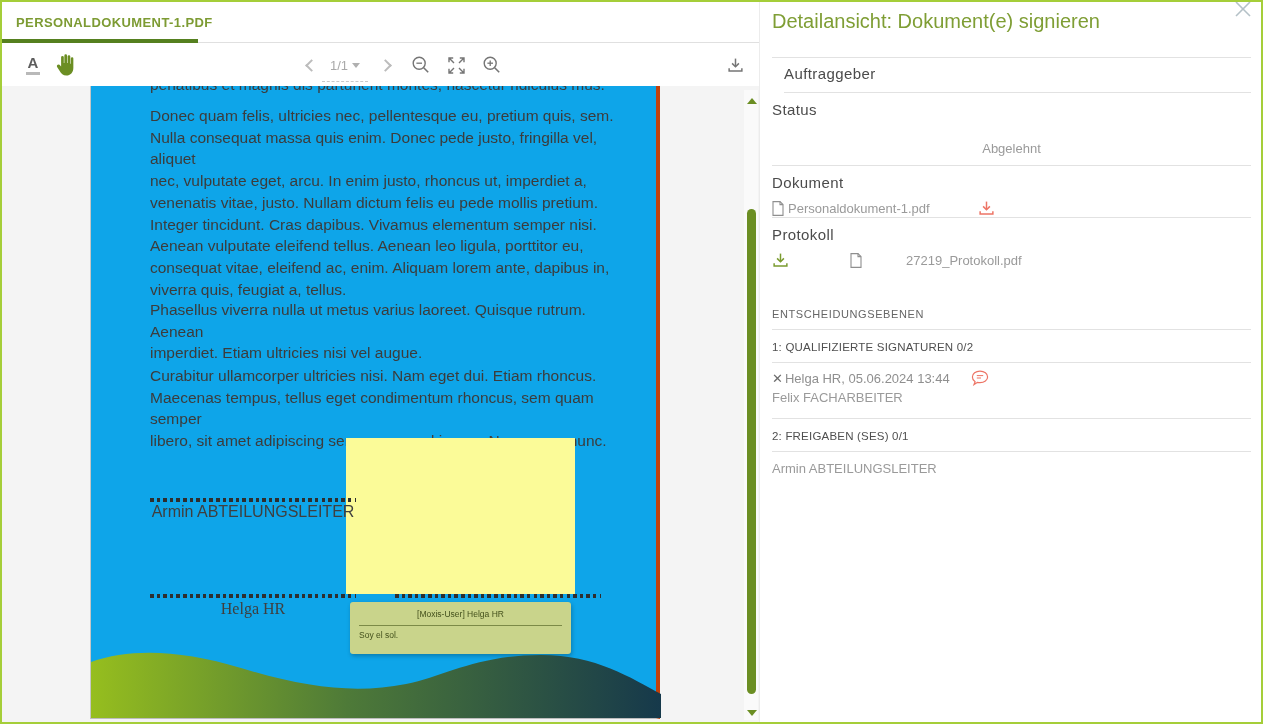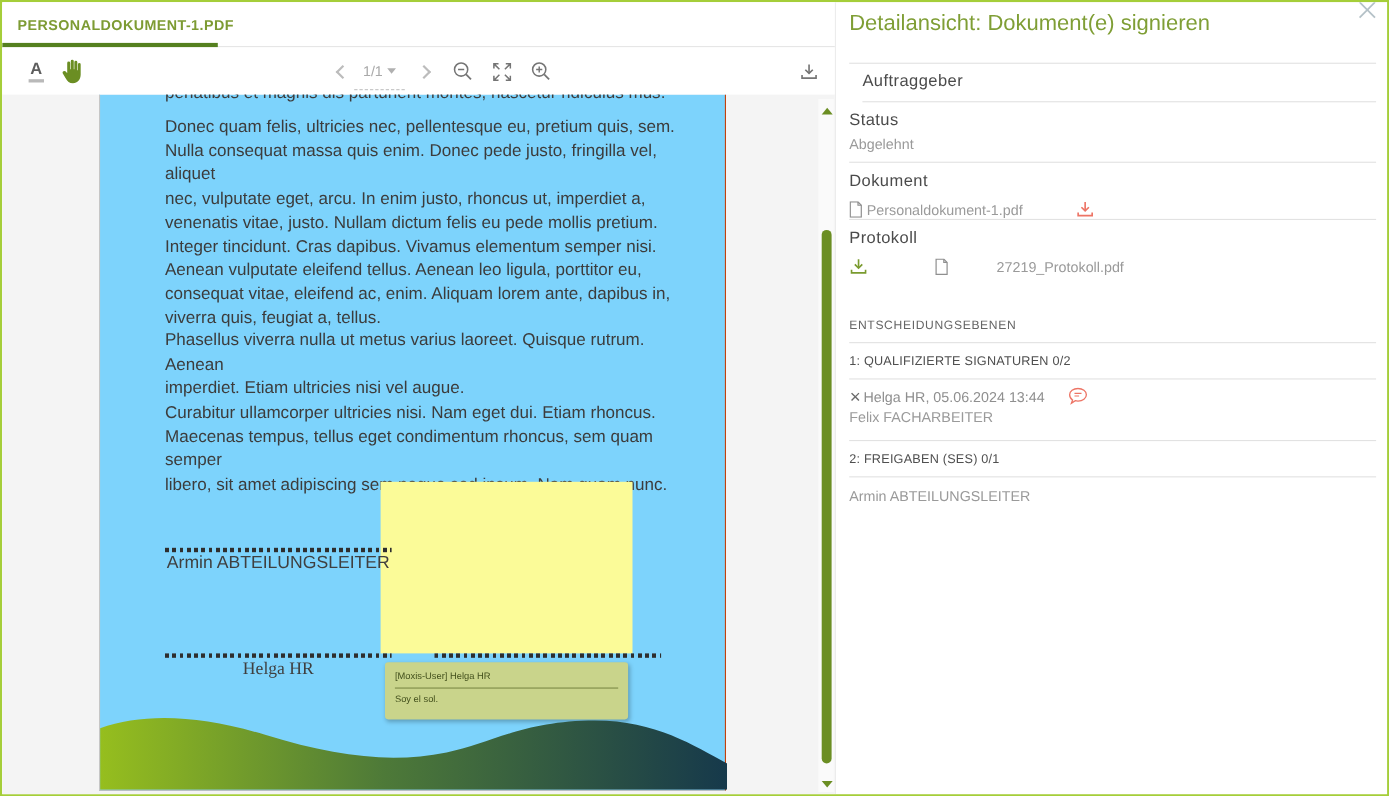--- a/index.html
+++ b/index.html
@@ -20,40 +20,40 @@
   .atool .aletter { font-size:15px; font-weight:700; color:#5d5d5d; line-height:15px; }
   .atool .abar { width:14px; height:3px; background:#b9b9b9; margin-top:2px; }
   .chev { width:9px; height:9px; border-left:2px solid #bcbcbc; border-bottom:2px solid #bcbcbc; }
   .chev.left  { transform:rotate(45deg); }
   .chev.right { transform:rotate(225deg); }
   .page-ctrl { position:absolute; left:320px; top:13px; width:46px; text-align:center; border-bottom:1px dashed #c9c9c9; padding-bottom:7px; cursor:pointer; }
   .page-num { font-size:13px; color:#a9a9a9; }
   .page-caret { display:inline-block; width:0; height:0; border-left:4px solid transparent; border-right:4px solid transparent; border-top:5px solid #b0b0b0; margin-left:4px; vertical-align:middle; }
 
   .doc-viewport { position:absolute; left:0; top:84px; width:757px; height:636px; background:#f4f4f4; overflow:hidden; }
-  .doc-page { position:absolute; left:88px; top:0; width:570px; height:633px; background:#7dd3fc;
-              border-left:1px solid #c6c6c6; border-right:1px solid #c2410c; border-bottom:1px solid #bdbdbd; }
+  .doc-page { position:absolute; left:88px; top:0; width:570px; height:633px; background:#0ea5e9;
+              border-left:1px solid #c6c6c6; border-right:4px solid #c2410c; border-bottom:1px solid #bdbdbd; }
   .doc-par { position:absolute; left:59px; width:485px; font-size:15.5px; line-height:21.7px; color:#3c3c3c; white-space:pre-line; }
   .clipped { top:-12px; }
   .p2 { top:19px; }
   .p3 { top:213px; }
   .p4 { top:279px; }
 
   .hl-yellow { position:absolute; left:255px; top:352px; width:229px; height:156px; background:#fbfb98; cursor:pointer; }
   .dotline { position:absolute; height:4px; background:repeating-linear-gradient(to right,#2e2e2e 0 3.5px,transparent 3.5px 6.6px); }
   .dot1  { left:59px; top:412px; width:206px; }
   .dot2a { left:59px; top:508px; width:206px; }
   .dot2b { left:304px; top:508px; width:206px; }
   .sig-label { position:absolute; width:206px; text-align:center; font-size:16px; color:#3f3f3f; }
   .sig1 { left:59px; top:417px; }
   .sig2 { left:59px; top:514px;font-family:Liberation Serif, serif; }
 
   .sticky-note { position:absolute; left:259px; top:516px; width:221px; height:52px; background:#c9d48b; border-radius:3px;
                  box-shadow:1px 2px 4px rgba(0,0,0,.25); padding:7px 9px 5px; cursor:pointer; }
-  .note-author { font-size:8.5px; color:#44511d; }
+  .note-author { font-size:8.5px; color:#44511d;text-align:center; }
   .note-rule { height:1px; background:#7c8a47; margin:6px 0 4px; }
   .note-msg { font-size:8.5px; color:#44511d; }
 
   .wave-svg { position:absolute; left:0; bottom:0; width:570px; height:76px; display:block; }
 
   
   .vscroll-track { position:absolute; left:742px; top:88px; width:14px; height:630px; background:#fafafa; }
   .vscroll-up   { position:absolute; left:745px; top:96px;  width:0; height:0; border-left:5px solid transparent; border-right:5px solid transparent; border-bottom:6px solid #6b8e23; cursor:pointer; }
   .vscroll-down { position:absolute; left:745px; top:708px; width:0; height:0; border-left:5px solid transparent; border-right:5px solid transparent; border-top:6px solid #6b8e23; cursor:pointer; }
   .vscroll-thumb{ position:absolute; left:745px; top:207px; width:9px; height:485px; background:#6b8e23; border-radius:5px; cursor:grab; }
@@ -67,21 +67,21 @@
   .sec-heading { font-size:15px; color:#4b4b4b; letter-spacing:.4px; }
   .sec-value { font-size:13px; color:#9a9a9a; }
   .iconrow { display:flex; align-items:center; }
 
   .auftraggeber { padding:7px 0 10px;margin-left:12px; }
   .auftraggeber .iconrow { margin-top:6px; }
   .avatar { width:30px; height:30px; margin-right:11px; }
   .mail-icon { margin-left:2px; cursor:pointer; }
 
   .status-sec { padding:8px 0 9px; }
-  .status-sec .sec-value { margin-top:5px; }
+  .status-sec .sec-value { margin-top:23px;text-align:center; }
 
   .dok-sec { padding:8px 0 0; }
   .dok-sec .iconrow { margin-top:9px; }
   .filelink { display:flex; align-items:center; gap:4px; cursor:pointer; }
   .dl-doc { margin-left:48px; cursor:pointer; }
 
   .meta-sec { display:flex; padding:8px 0 9px; }
   .meta-col1 { width:50px; }
   .meta-col .sec-value { margin-top:7px; }
 

